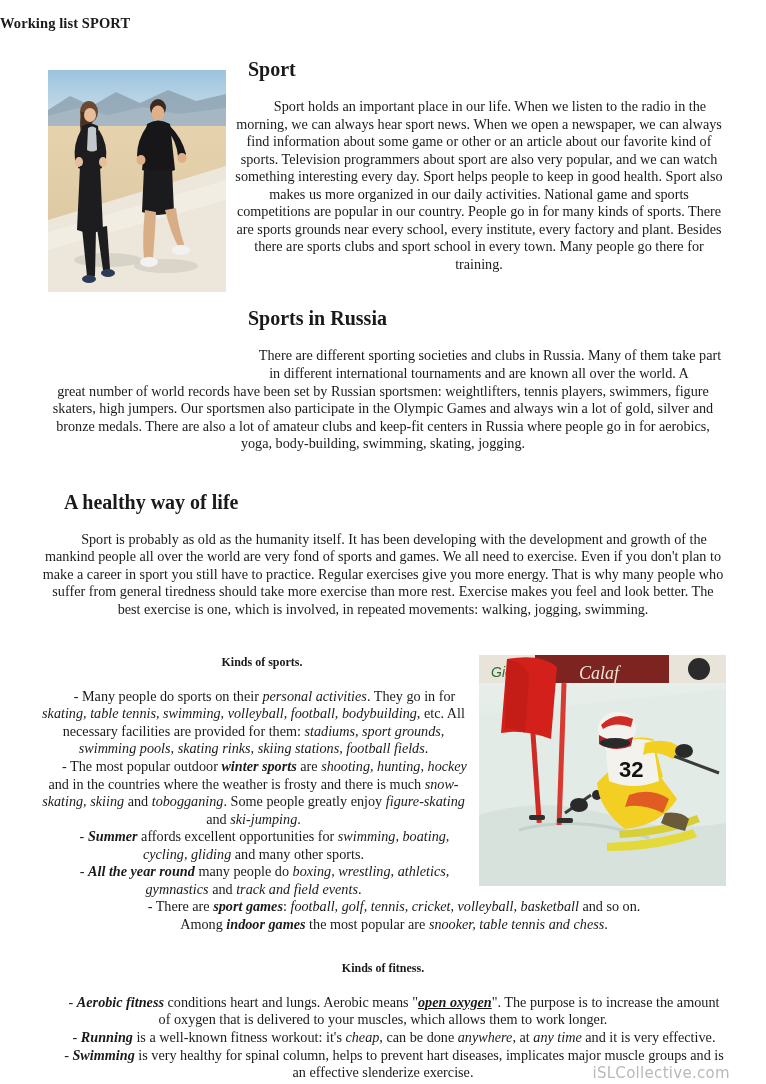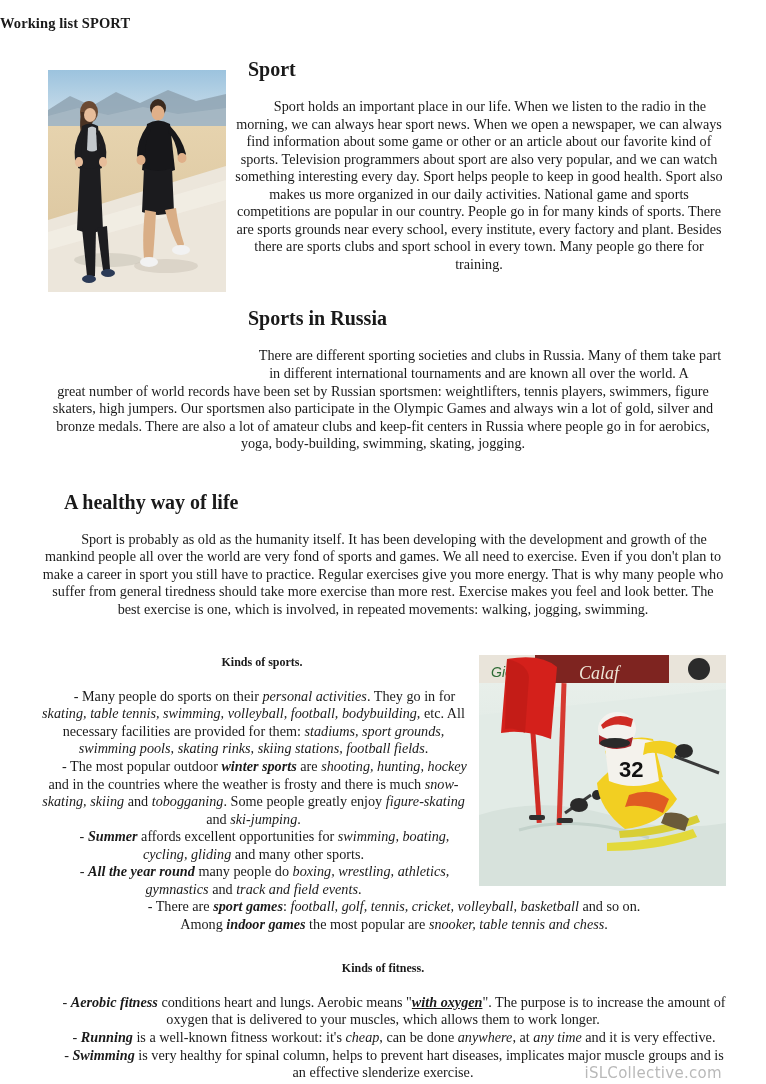--- a/index.html
+++ b/index.html
@@ -96,21 +96,21 @@
     height: 231px;
     margin: 0 0 4px 12px;
     position: relative;
     overflow: hidden;
     shape-outside: inset(0);
   }
 
   
   .footer-mark {
     position: absolute;
-    right: 44px;
+    right: 36px;
     bottom: 16px;
     font-family: "DejaVu Sans", "Liberation Sans", sans-serif;
     font-size: 15px;
     color: #b9b9b9;
     letter-spacing: .3px;
   }
 </style>
 </head>
 <body>
 
@@ -291,21 +291,21 @@
     </p>
   </div>
 
   <div style="clear:both"></div>
   <div class="gap-sm"></div>
 
   <div class="block">
     <div class="h-center">Kinds of fitness.</div>
 
     <p class="body indent">
-      <span>- </span><span class="bi">Aerobic fitness</span><span> conditions heart and lungs. Aerobic means "</span><span class="biu">with oxygen</span><span>". The purpose is to increase the amount of oxygen that is delivered to your muscles, which allows them to work longer.</span>
+      <span>- </span><span class="bi">Aerobic fitness</span><span> conditions heart and lungs. Aerobic means "</span><span class="biu">open oxygen</span><span>". The purpose is to increase the amount of oxygen that is delivered to your muscles, which allows them to work longer.</span>
     </p>
 
 
     <p class="body indent">
       <span>- </span><span class="bi">Running</span><span> is a well-known fitness workout: it's </span><i>cheap</i><span>, can be done </span><i>anywhere</i><span>, at </span><i>any time</i><span> and it is very effective.</span>
     </p>
 
     <p class="body indent">
       <span>- </span><span class="bi">Swimming</span><span> is very healthy for spinal column, helps to prevent hart diseases, implicates major muscle groups and is an effective slenderize exercise.</span>
     </p>

